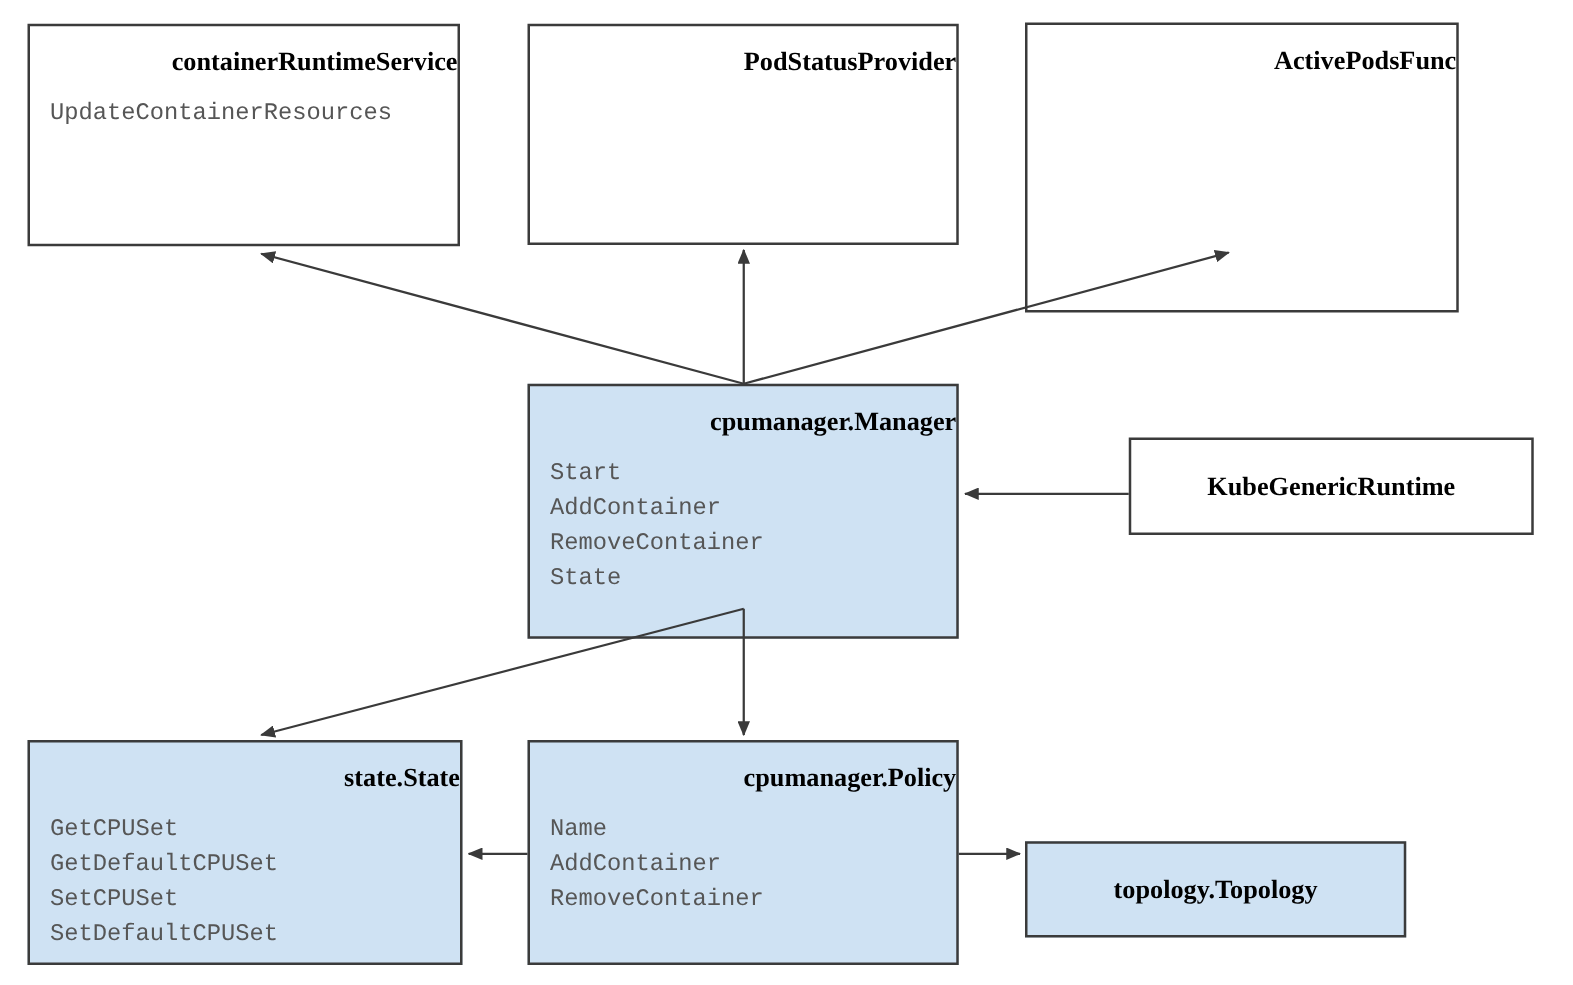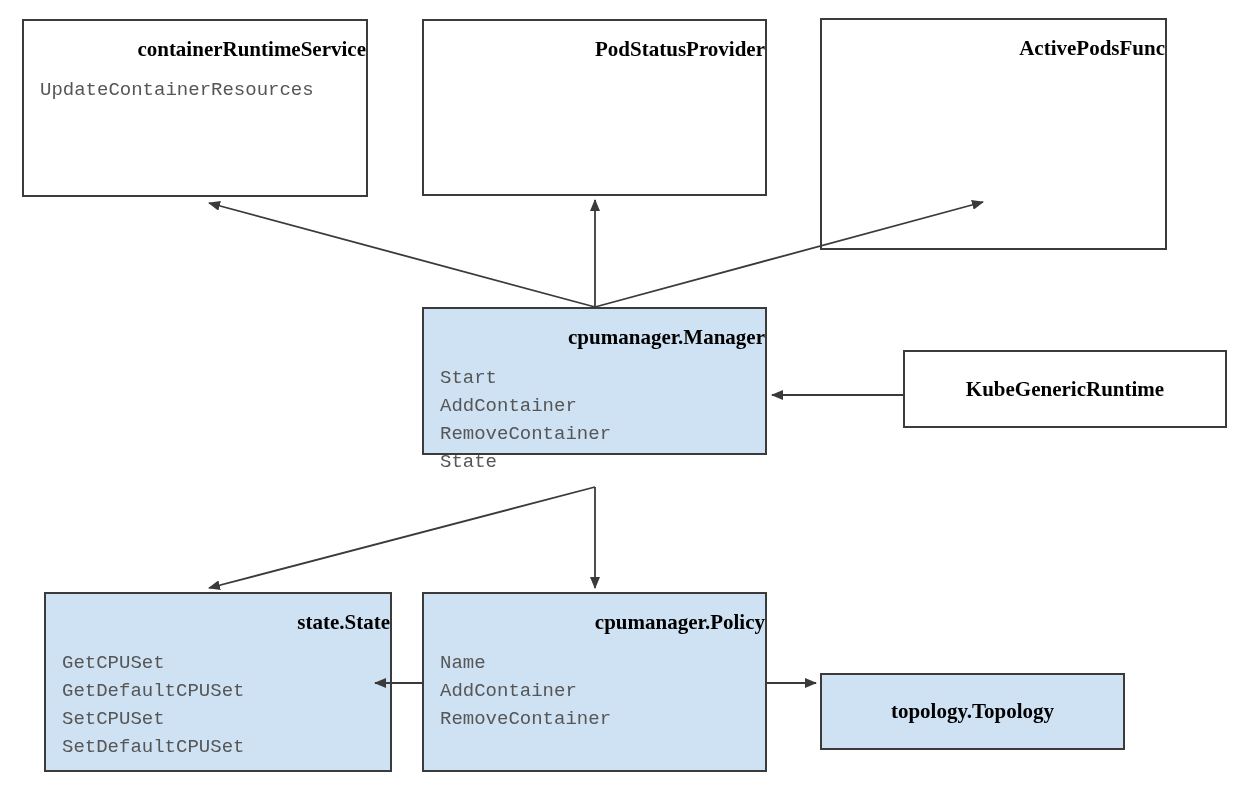--- a/index.html
+++ b/index.html
@@ -64,35 +64,35 @@
   </div>
 
   <div class="node tall" style="left:422px; top:19px; width:345px; height:177px;">
     <div class="title">PodStatusProvider</div>
   </div>
 
   <div class="node tall" style="left:820px; top:18px; width:347px; height:232px;">
     <div class="title">ActivePodsFunc</div>
   </div>
 
-  <div class="node blue tall" style="left:422px; top:307px; width:345px; height:148px;">
+  <div class="node blue tall" style="left:422px; top:307px; width:345px; height:204px;">
     <div class="title">cpumanager.Manager</div>
     <div class="methods">
       <div>Start</div>
       <div>AddContainer</div>
       <div>RemoveContainer</div>
       <div>State</div>
     </div>
   </div>
 
   <div class="node short" style="left:903px; top:350px; width:324px; height:78px;">
     <div class="title">KubeGenericRuntime</div>
   </div>
 
-  <div class="node blue tall" style="left:22px; top:592px; width:348px; height:180px;margin-left:22px;">
+  <div class="node blue tall" style="left:22px; top:592px; width:348px; height:180px;">
     <div class="title">state.State</div>
     <div class="methods">
       <div>GetCPUSet</div>
       <div>GetDefaultCPUSet</div>
       <div>SetCPUSet</div>
       <div>SetDefaultCPUSet</div>
     </div>
   </div>
 
   <div class="node blue tall" style="left:422px; top:592px; width:345px; height:180px;">

